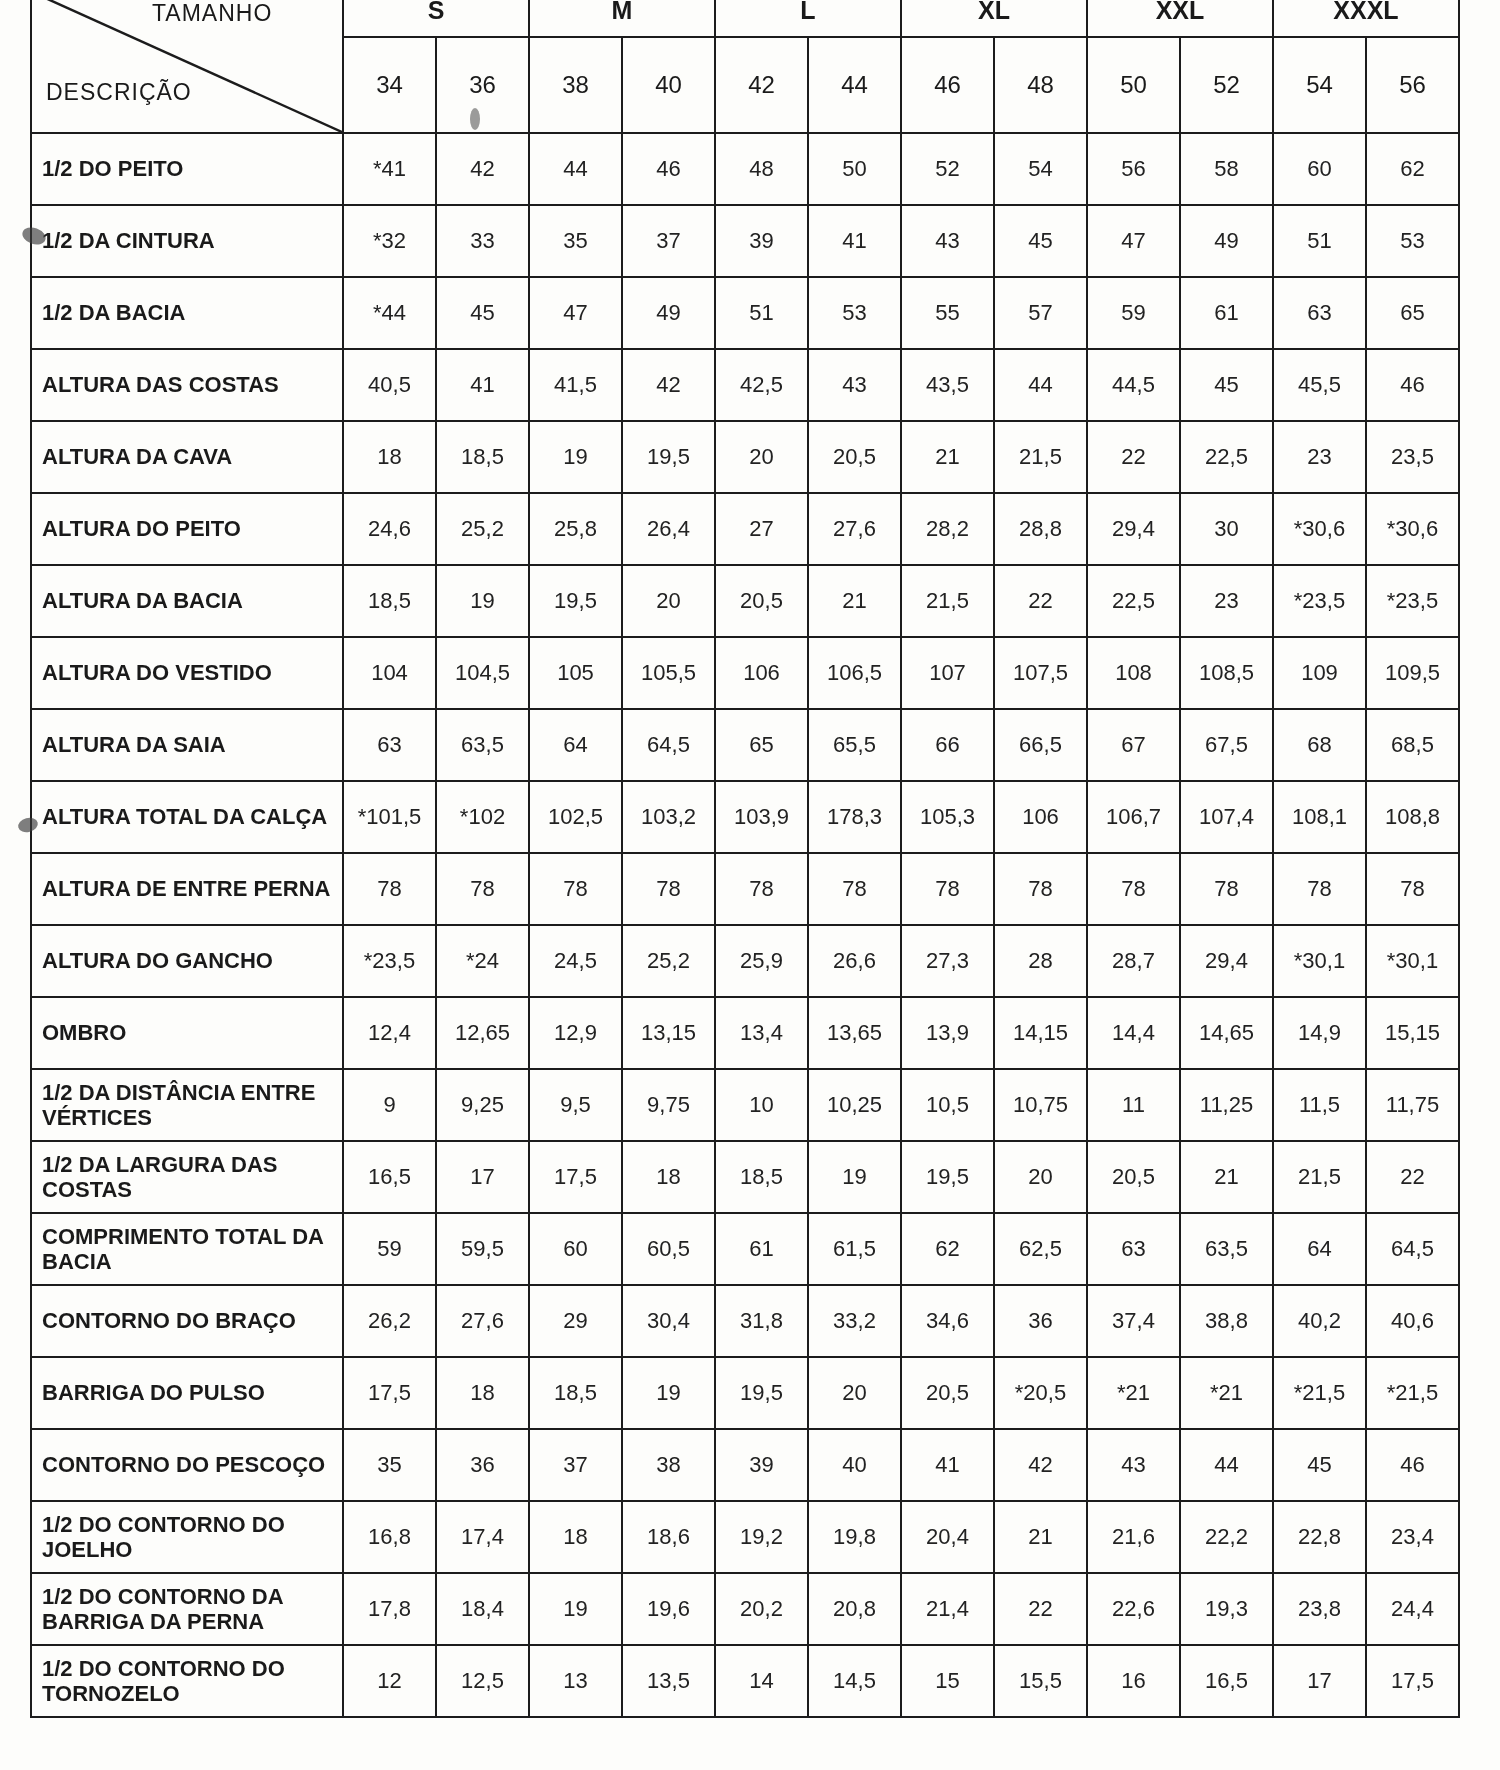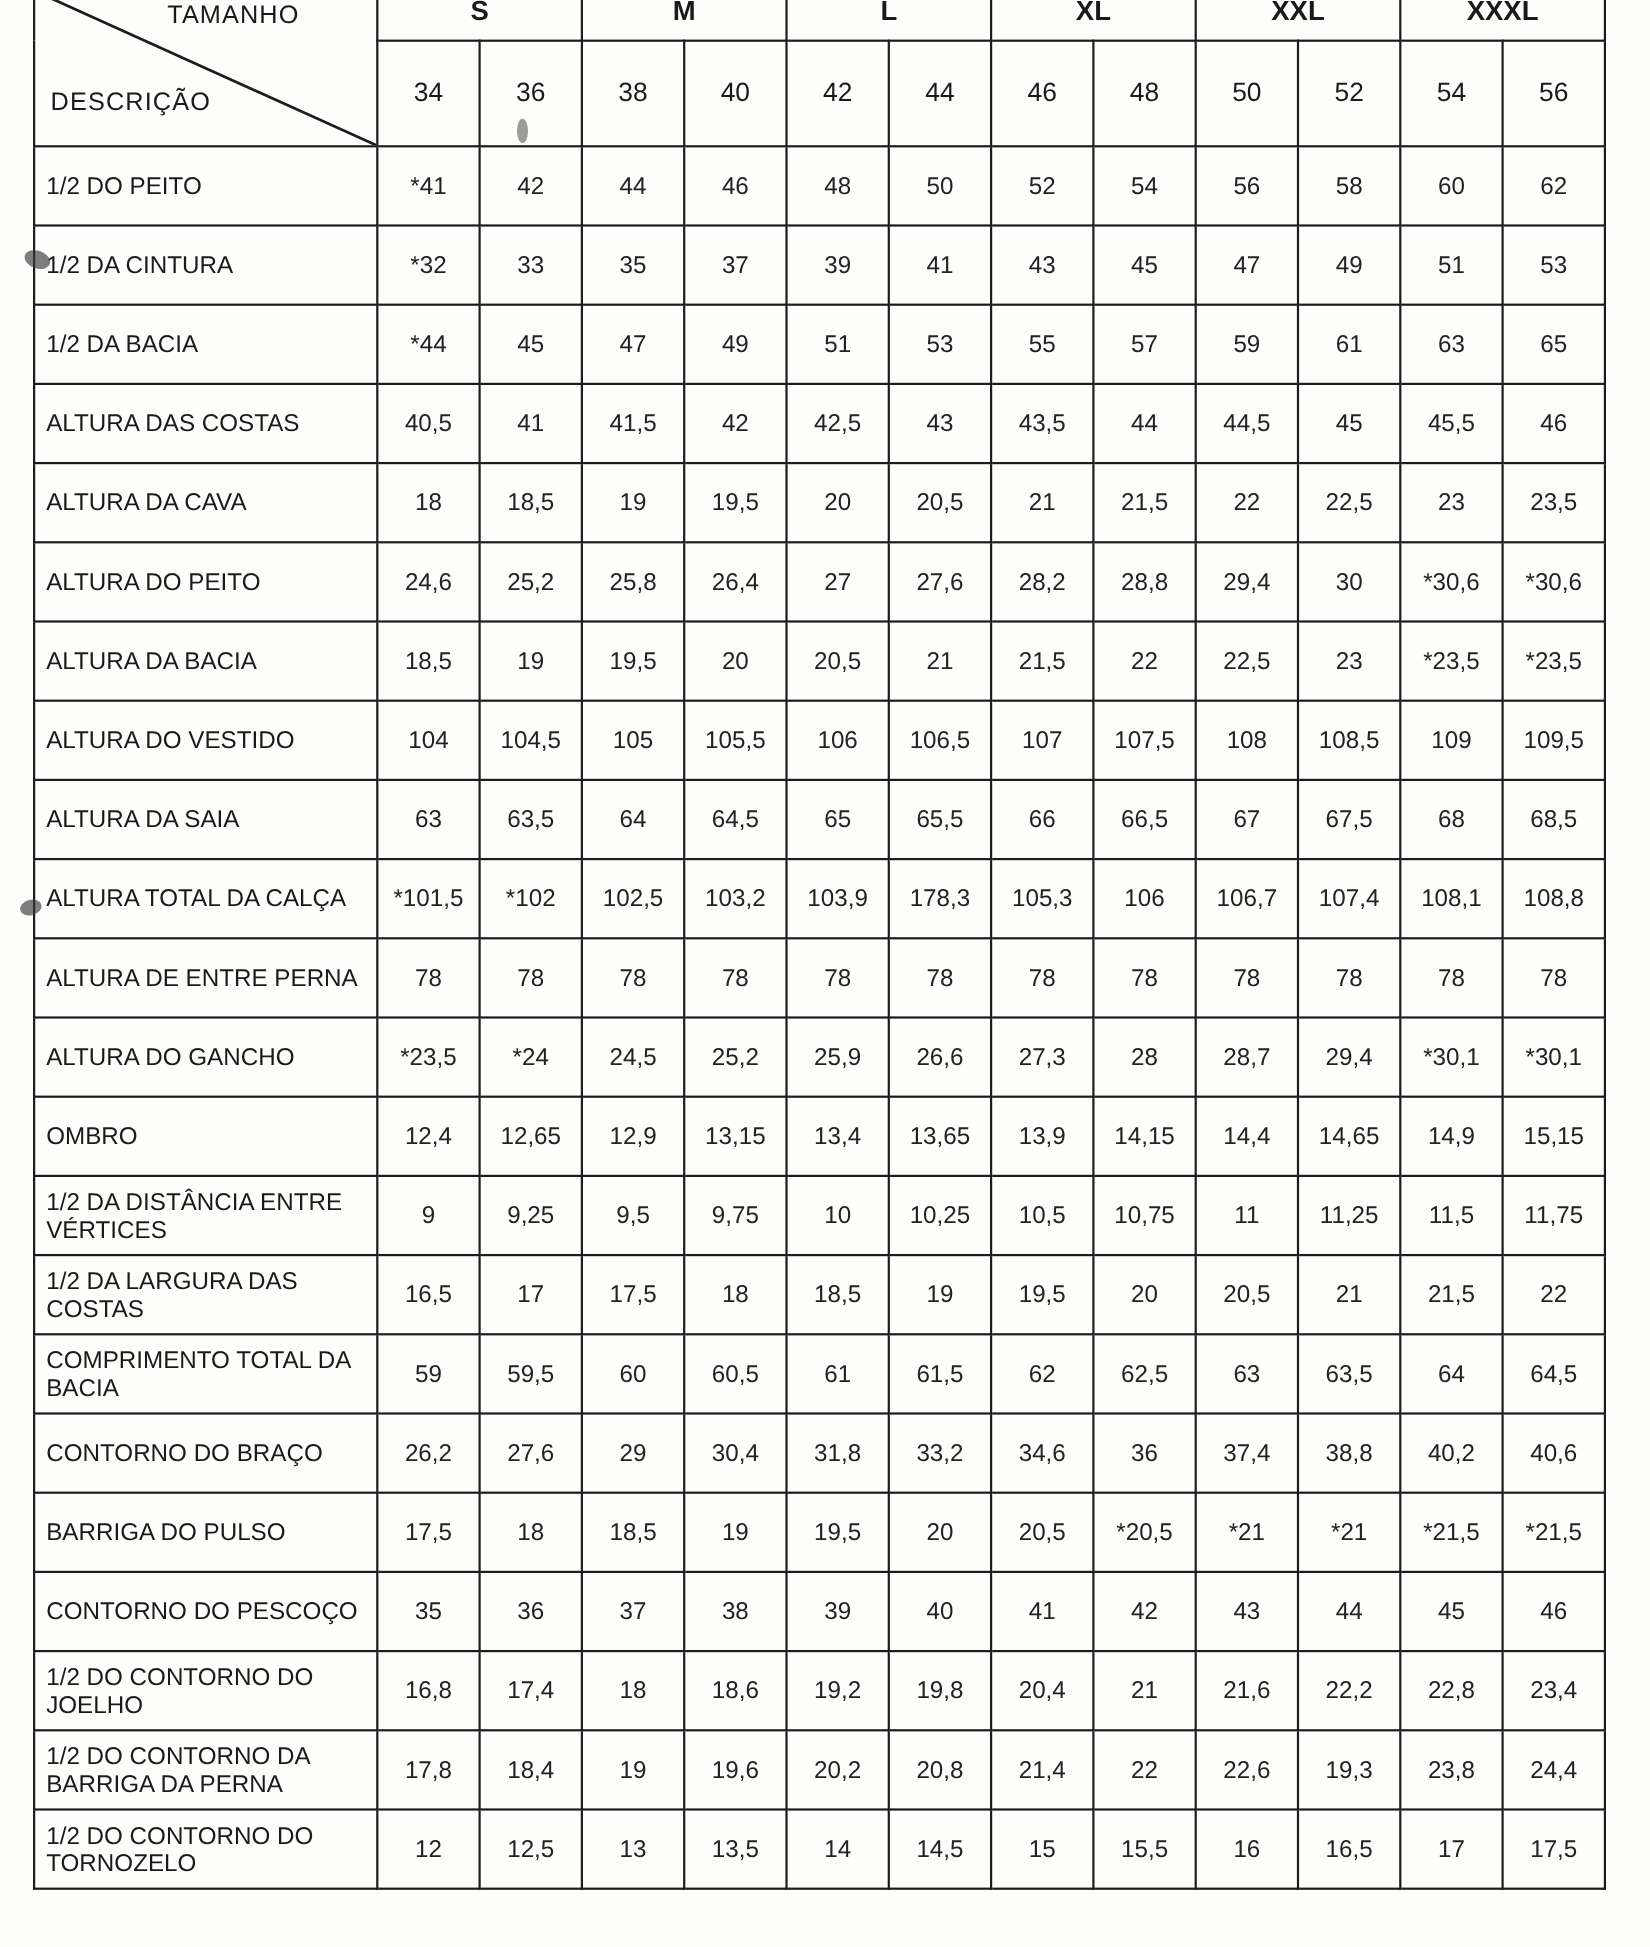--- a/index.html
+++ b/index.html
@@ -50,21 +50,21 @@
   .corner-bottom {
     position:absolute; bottom:26px; left:14px;
     font-size:23px; font-weight:normal; letter-spacing:1px;
   }
 
   tbody th {
     text-align:left;
     vertical-align:middle;
     padding:4px 1px 4px 10px;
     font-size:22px;
-    font-weight:normal;
+    font-weight:bold;
     height:72px;
     line-height:1.15;
   }
   tbody td {
     text-align:center;
     vertical-align:middle;
     font-size:22px;
     font-weight:400;
     color:#222;
     height:72px;

